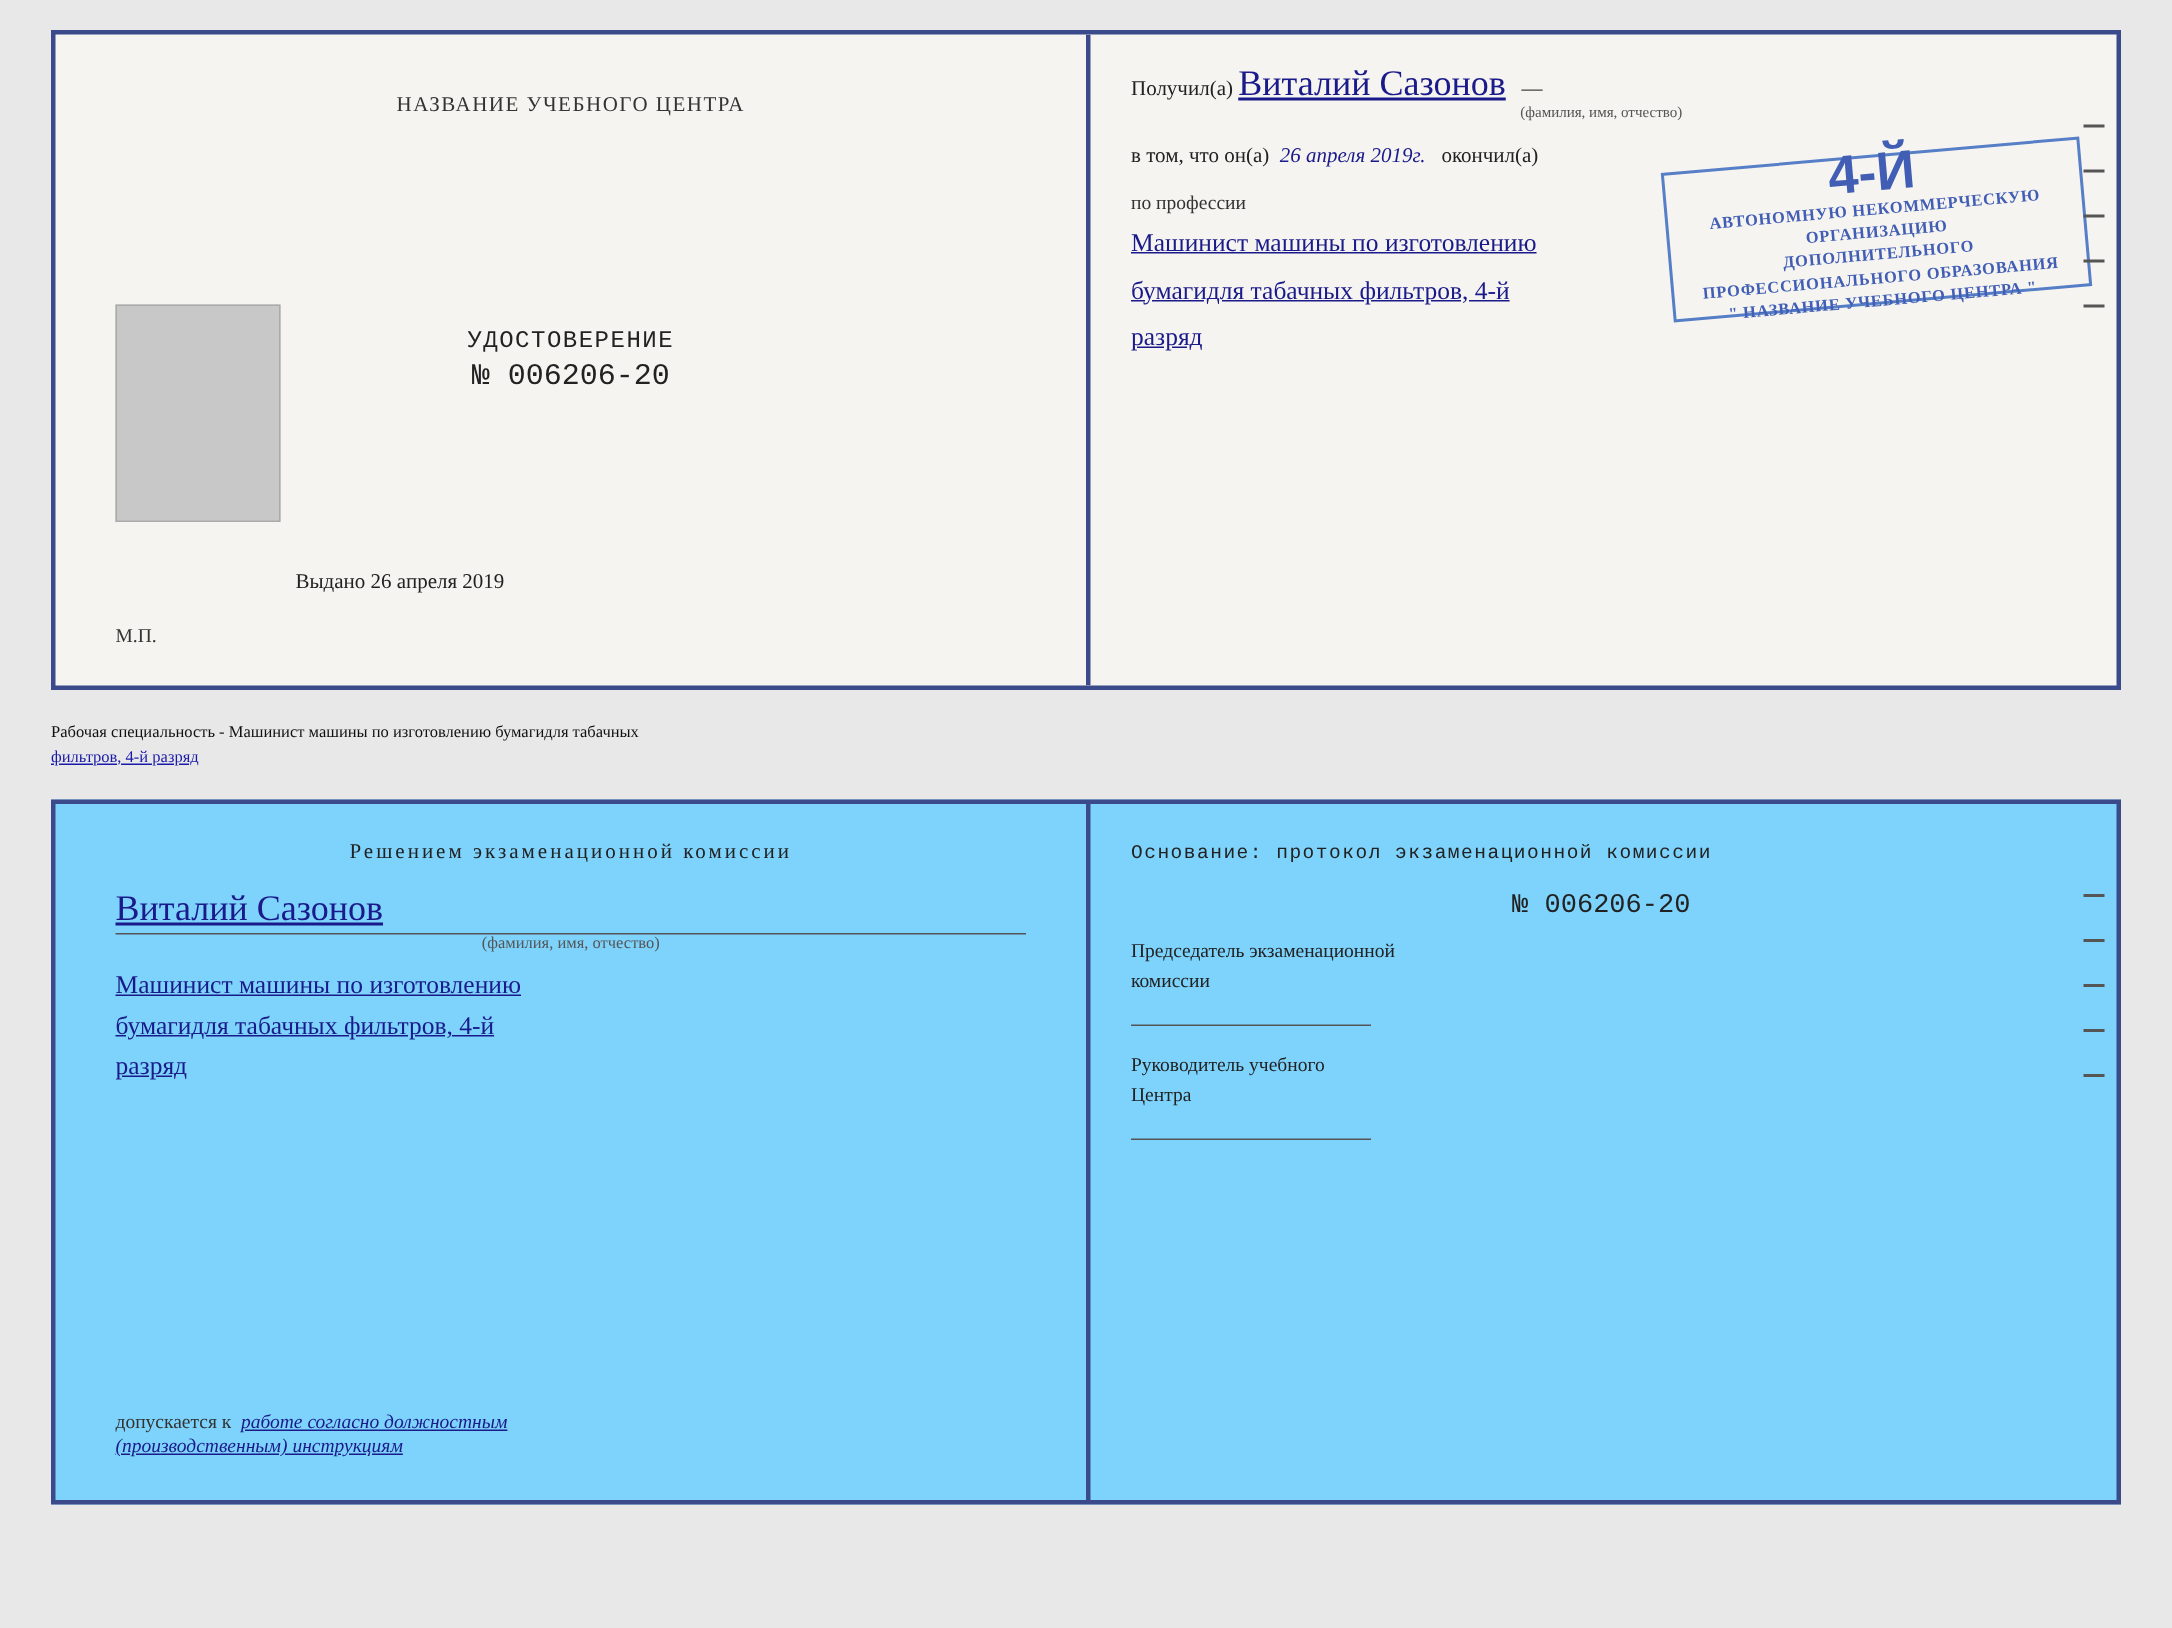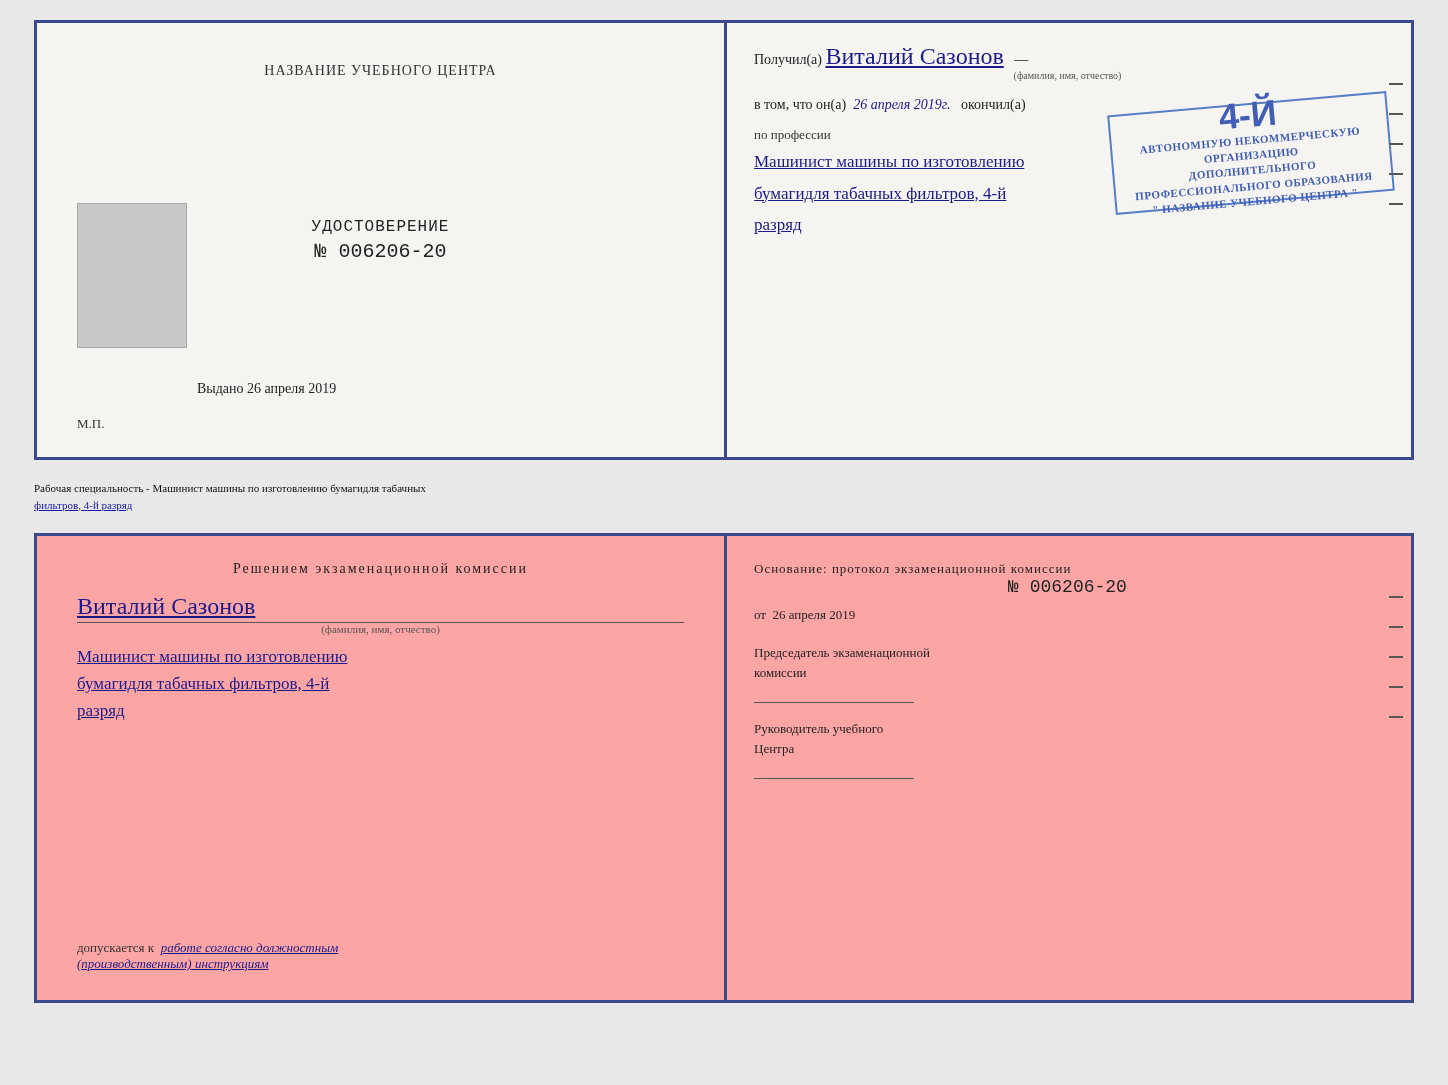--- a/index.html
+++ b/index.html
@@ -225,21 +225,21 @@
 
     .middle-text .underline-text {
       text-decoration: underline;
       color: #1a1aaa;
     }
 
     
     .certificate-bottom {
       width: 1380px;
       height: 470px;
-      background: #fca5a5;
+      background: #7dd3fc;
       border: 3px solid #3a4a8a;
       display: flex;
       position: relative;
       overflow: hidden;
     }
 
     .cert-bottom-left {
       width: 50%;
       padding: 25px 40px;
       position: relative;
@@ -299,20 +299,22 @@
       text-decoration: underline;
       color: #1a1a8a;
       font-size: 13px;
     }
 
     
     .osnovanie-label {
       font-size: 13px;
       color: #222;
       letter-spacing: 1px;
+      margin-bottom: 18px;
+      font-family: Liberation Mono, monospace;
     }
 
     .protocol-number {
       font-size: 18px;
       font-family: 'Courier New', monospace;
       color: #222;
       text-align: center;
       margin-bottom: 10px;
     }
 
@@ -431,24 +433,20 @@
       <span class="italic-text">работе согласно должностным</span><br>
       <span class="italic-text">(производственным) инструкциям</span>
     </div>
   </div>
 
   <div class="cert-bottom-right">
     <div class="osnovanie-label">Основание: протокол экзаменационной  комиссии</div>
 
     <div class="protocol-number">№  006206-20</div>
 
-    <div class="protocol-date">
-      <span>от</span>&nbsp;
-      <span>26 апреля 2019</span>
-    </div>
 
     <div class="podpis-block">
       <div class="podpis-label">
         <span>Председатель экзаменационной</span><br>
         <span>комиссии</span>
       </div>
       <div class="podpis-line"></div>
     </div>
 
     <div class="podpis-block">

